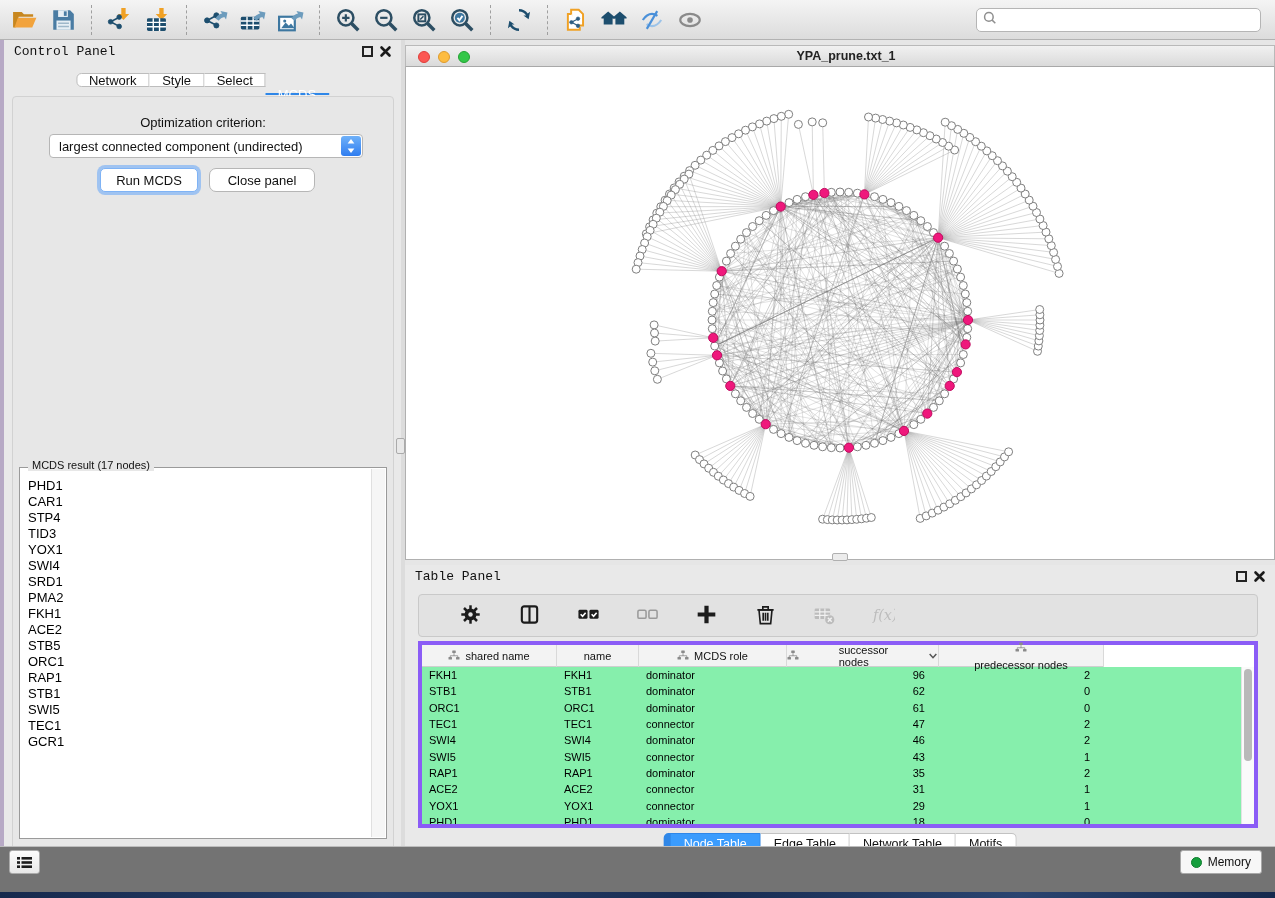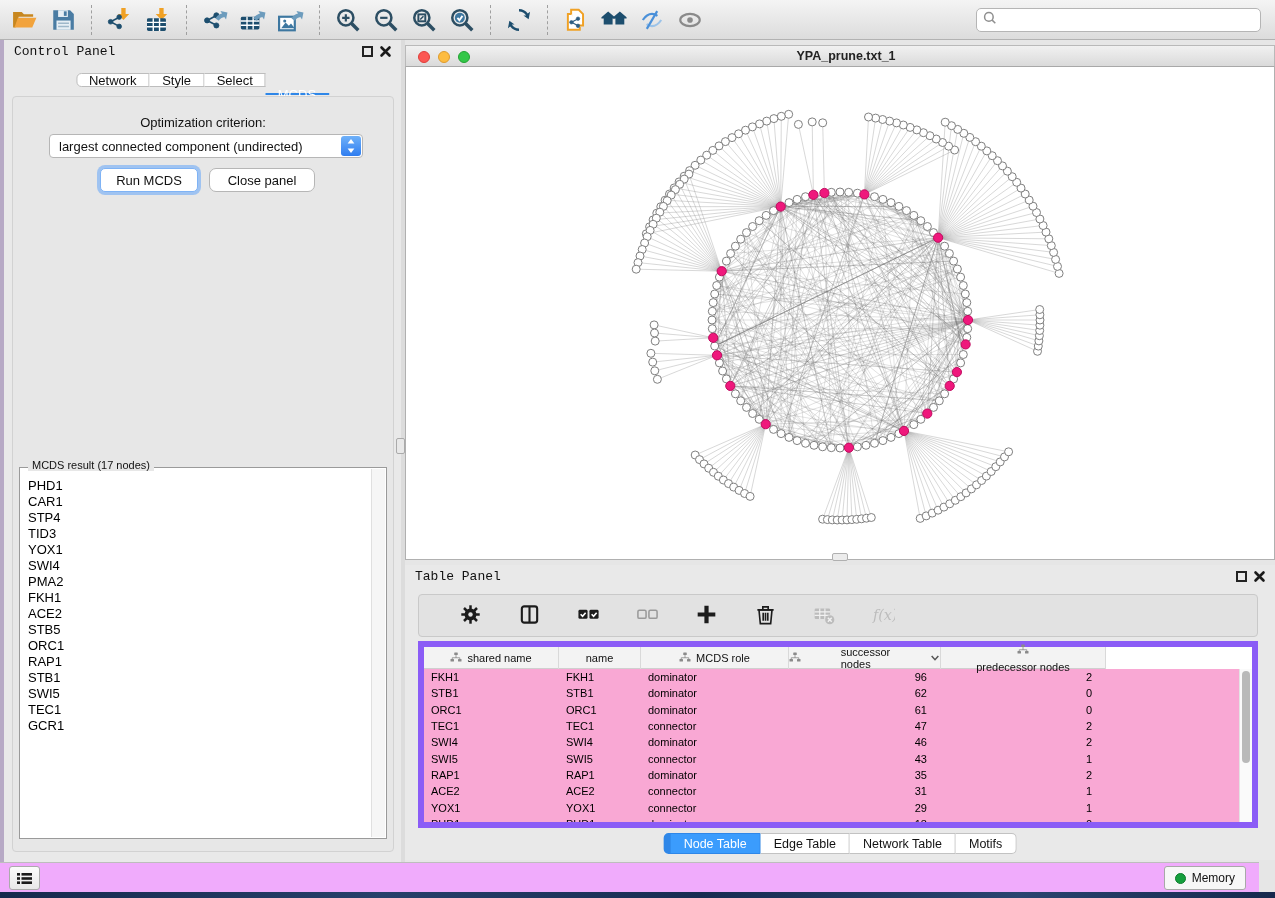--- a/index.html
+++ b/index.html
@@ -76,21 +76,21 @@
   .h-handle { position:absolute; left:50%; bottom:-2px; transform:translateX(-50%);
     width:16px; height:8px; background:#ececec; border:1px solid #b0b0b0; border-radius:2px; }
 
   
   .table-panel { position:absolute; left:405px; top:565px; width:870px; height:295px; background:#e9e9e9; }
   .tp-toolbar { position:absolute; left:13px; right:17px; top:29px; height:43px;
     background:#e2e2e2; border:1px solid #c9c9c9; border-radius:4px; display:flex; align-items:center; padding-left:14px; gap:5px; }
   .tp-btn { width:34px; height:34px; display:flex; align-items:center; justify-content:center; background:none; border:none; cursor:pointer;margin-left:20px; }
   .tp-btn svg { width:23px; height:23px; }
   .tp-btn.disabled { opacity:.55; filter:grayscale(1); cursor:default; }
-  .table-wrap { position:absolute; left:13px; right:17px; top:76px; bottom:32px; background:#f9a8d4; border:6px solid #8b5cf6; }
+  .table-wrap { position:absolute; left:13px; right:17px; top:76px; bottom:32px; background:#86efac; border:4px solid #8b5cf6; }
   .thead { position:absolute; left:0; right:0; top:0; height:22px; background:#f3f3f3; border-bottom:1px solid #cfcfcf; display:flex; }
   .th { height:22px; display:flex; align-items:center; justify-content:center; gap:5px;
     border-right:1px solid #d9d9d9; font-size:11px; color:#111; cursor:pointer; }
   .th svg.tree { width:12px; height:12px; flex:none; }
   .th svg.sort { width:10px; height:10px; flex:none; }
   .th.filler { border-right:none; background:#fff; flex:1; }
   .tbody { position:absolute; left:0; right:13px; top:22px; bottom:0; overflow:hidden; }
   .tr { display:flex; height:16.3px; align-items:center; cursor:default; }
   .td { font-size:11px; color:#000; height:16px; line-height:16px; white-space:nowrap; }
   .td.txt { padding-left:7px; }
@@ -98,21 +98,21 @@
   .vscroll { position:absolute; right:0; top:22px; bottom:0; width:13px; background:#fafafa; border-left:1px solid #e3e3e3; }
   .vthumb { position:absolute; left:2px; right:2px; top:2px; height:92px; background:#b9b9b9; border-radius:5px; }
   .tp-tabs { position:absolute; bottom:6px; left:50%; transform:translateX(-50%); display:flex; height:21px; }
   .tp-tab { padding:0 13px; font-size:12.5px; display:flex; align-items:center; background:#fff;
     border:1px solid #c2c2c2; border-left:none; color:#111; cursor:pointer; white-space:nowrap; }
   .tp-tab:first-child { border-left:7px solid #b91c1c; border-radius:5px 0 0 5px; }
   .tp-tab:last-child { border-radius:0 5px 5px 0; }
   .tp-tab.sel { background:#3b9cfd; border-color:#2f87e8; color:#fff; }
 
   
-  .status-bar { position:absolute; left:0; right:16px; bottom:6px; height:30px; background:#f0abfc; border-top:1px solid #bdbdbd; }
+  .status-bar { position:absolute; left:0; right:0; bottom:6px; height:46px; background:#737373; border-top:1px solid #bdbdbd; }
   .list-btn { position:absolute; left:9px; top:3px; width:31px; height:24px; background:linear-gradient(#fcfcfc,#e8e8e8);
     border:1px solid #ababab; border-radius:3px; display:flex; align-items:center; justify-content:center; cursor:pointer; }
   .list-btn svg { width:17px; height:17px; }
   .memory-btn { position:absolute; right:13px; top:3px; height:24px; background:#f7f7f7; border:1px solid #a8a8a8;
     border-radius:3px; display:flex; align-items:center; gap:6px; padding:0 10px; font-size:12px; color:#111; cursor:pointer; }
   .mem-dot { width:11px; height:11px; border-radius:50%; background:#159f3d; border:1px solid #0c7c2c; }
 </style>
 </head>
 <body>
 
@@ -366,20 +366,21 @@
       <button class="cp-btn btn-close">Close panel</button>
       <div class="mcds-box">
         <span class="mcds-legend">MCDS result (17 nodes)</span>
         <div class="mcds-list" id="mcds-list">
             <div class="mcds-item">PHD1</div>
             <div class="mcds-item">CAR1</div>
             <div class="mcds-item">STP4</div>
             <div class="mcds-item">TID3</div>
             <div class="mcds-item">YOX1</div>
             <div class="mcds-item">SWI4</div>
+            <div class="mcds-item">SRD1</div>
             <div class="mcds-item">PMA2</div>
             <div class="mcds-item">FKH1</div>
             <div class="mcds-item">ACE2</div>
             <div class="mcds-item">STB5</div>
             <div class="mcds-item">ORC1</div>
             <div class="mcds-item">RAP1</div>
             <div class="mcds-item">STB1</div>
             <div class="mcds-item">SWI5</div>
             <div class="mcds-item">TEC1</div>
             <div class="mcds-item">GCR1</div>

